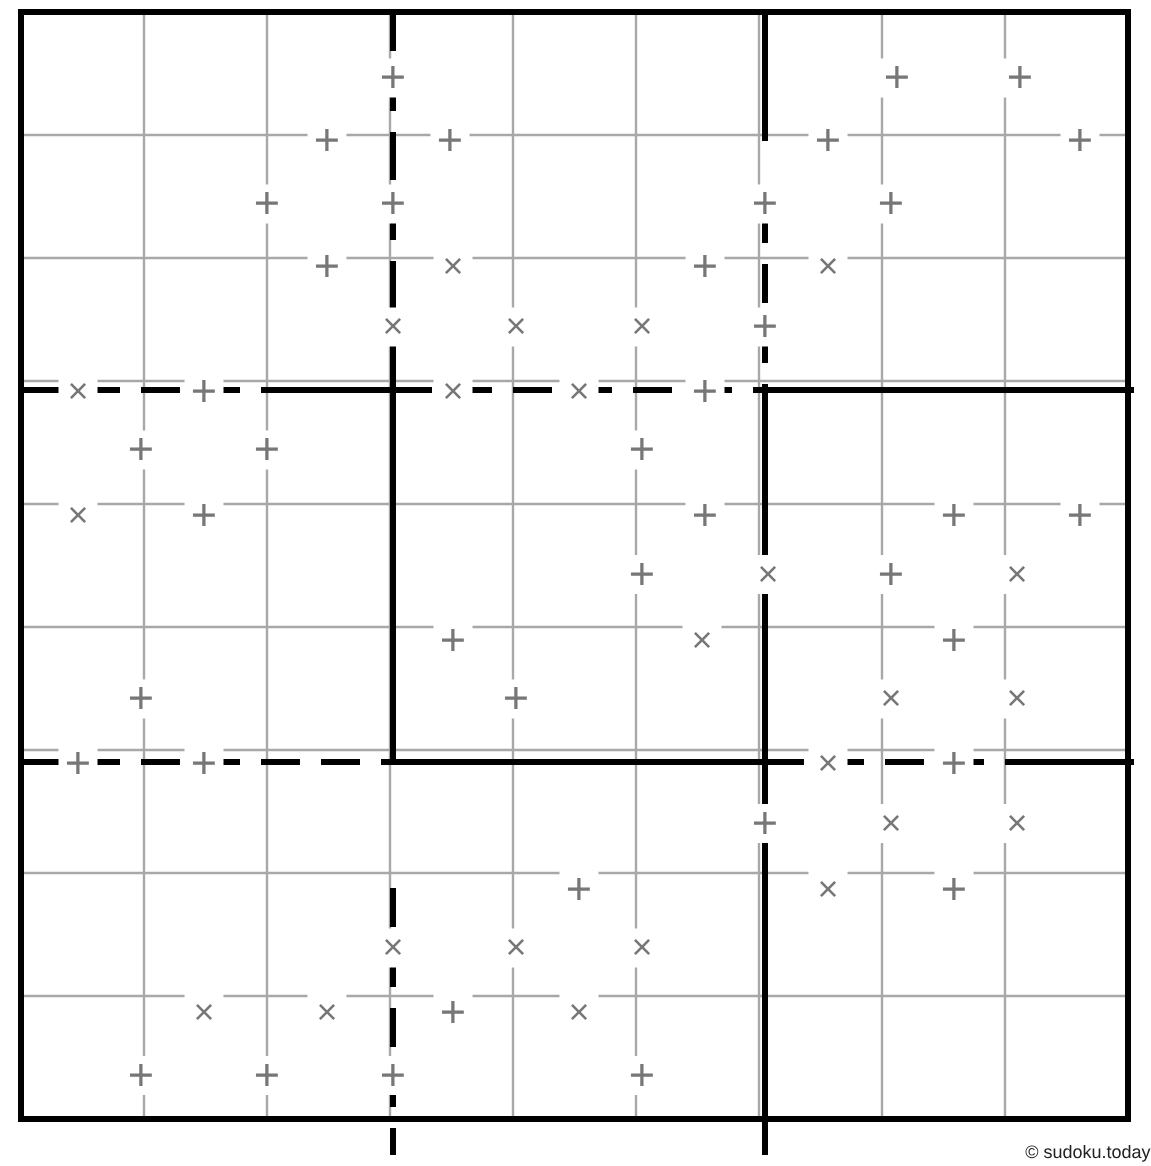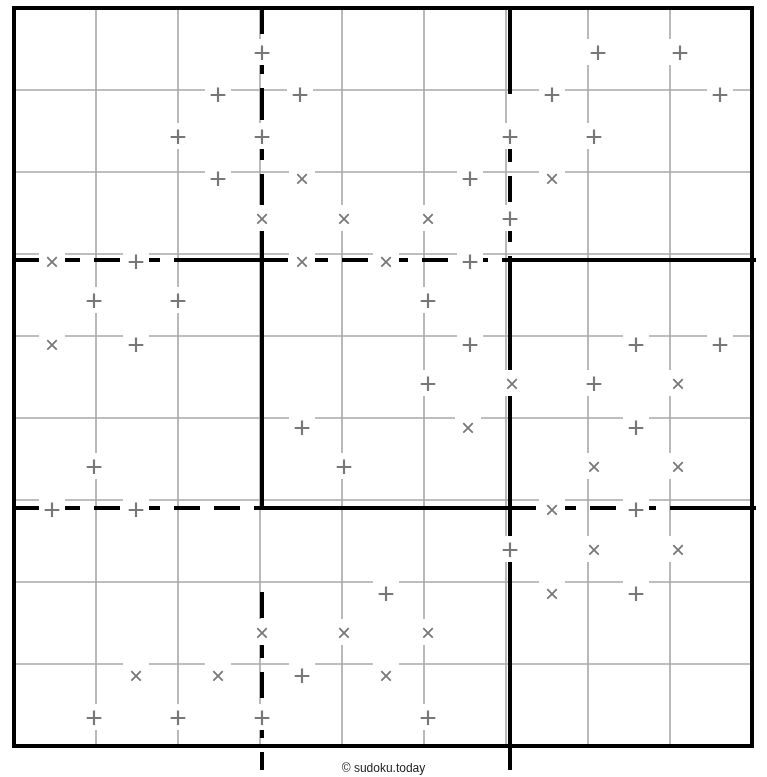--- a/index.html
+++ b/index.html
@@ -22,21 +22,21 @@
     height: 777px;
   }
   #puzzle-svg {
     display: block;
   }
   .footer {
     position: absolute;
     left: 0;
     bottom: 2px;
     width: 767px;
-    text-align: center;
+    text-align: right;
     font-size: 12px;
     color: #222222;
     font-family: "Liberation Sans", sans-serif;
   }
 </style>
 </head>
 <body>
 
 <div id="board-wrap">
   <svg id="puzzle-svg" width="767" height="777" viewBox="0 0 767 777" xmlns="http://www.w3.org/2000/svg">

